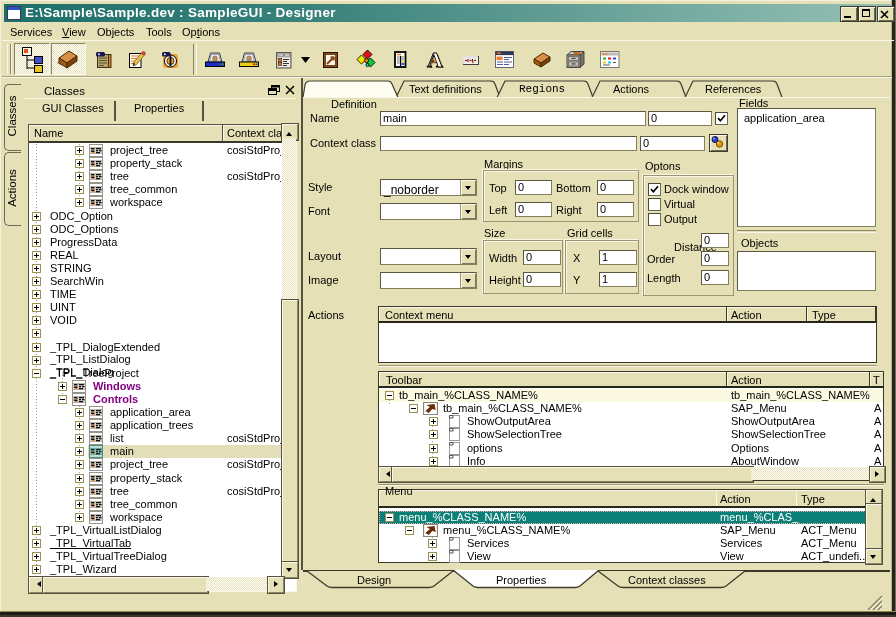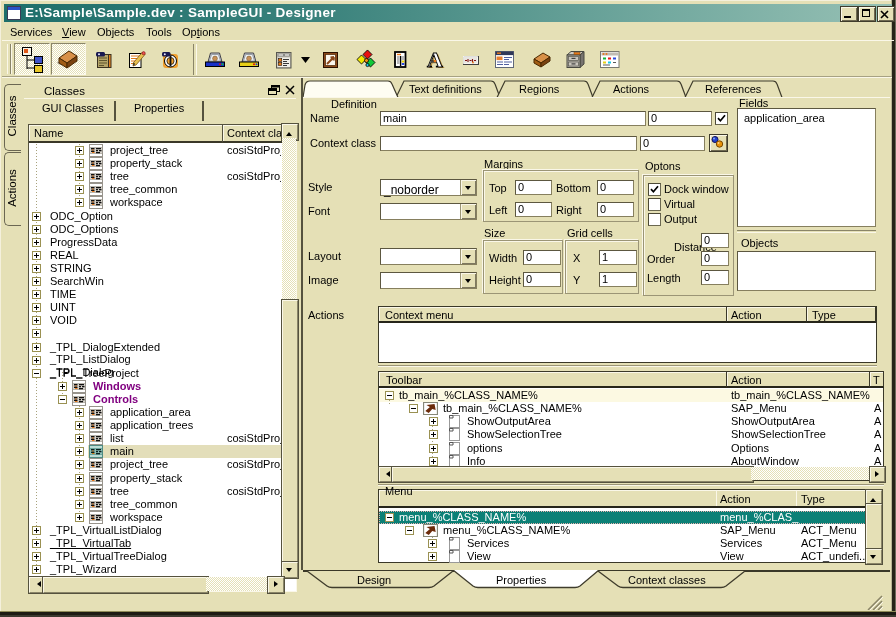--- a/index.html
+++ b/index.html
@@ -401,21 +401,21 @@
  <g stroke="#3f3c2c" stroke-width="1.2" fill="#e5e0b6">
   <path d="M93,18.5 L101,2 L188,2 Q191,2 192,5 L197,18.5"></path>
   <path d="M194,18.5 L202,2 L281,2 Q284,2 285,5 L290,18.5"></path>
   <path d="M289,18.5 L297,2 L374,2 Q377,2 378,5 L383,18.5"></path>
   <path d="M382,18.5 L390,2 L470,2 Q473,2 474,5 L479,18.5"></path>
   <path d="M0,18.5 L2,6 Q3,2 7,2 L85,2 Q88,2 89,5 L95,18.5" fill="#fefdf2"></path>
  </g>
 </svg>
 <div class="t" style="left:331px;top:98px;">Definition</div>
 <div class="t" style="left:409px;top:83px;">Text definitions</div>
-<div class="t" style="left:519px;top:83px;">Regions</div>
+<div class="t" style="left:519px;top:83px;font-family:Liberation Mono, monospace;">Regions</div>
 <div class="t" style="left:613px;top:83px;">Actions</div>
 <div class="t" style="left:705px;top:83px;">References</div>
 <div class="hline" style="left:303px;top:97px;width:587px;background:#faf7e8;"></div>
 
 <div class="t" style="left:310px;top:112px;">Name</div>
 <div class="fld" style="left:380px;top:111px;width:260px;height:13px;">main</div>
 <div class="fld" style="left:648px;top:111px;width:58px;height:13px;">0</div>
 <div class="cb" style="left:715px;top:112px;">
     <svg class="chk" width="9" height="9">
       <path d="M1,4.2 L3.4,6.8 L8,1.2" stroke="#000" stroke-width="1.7" fill="none"></path>

